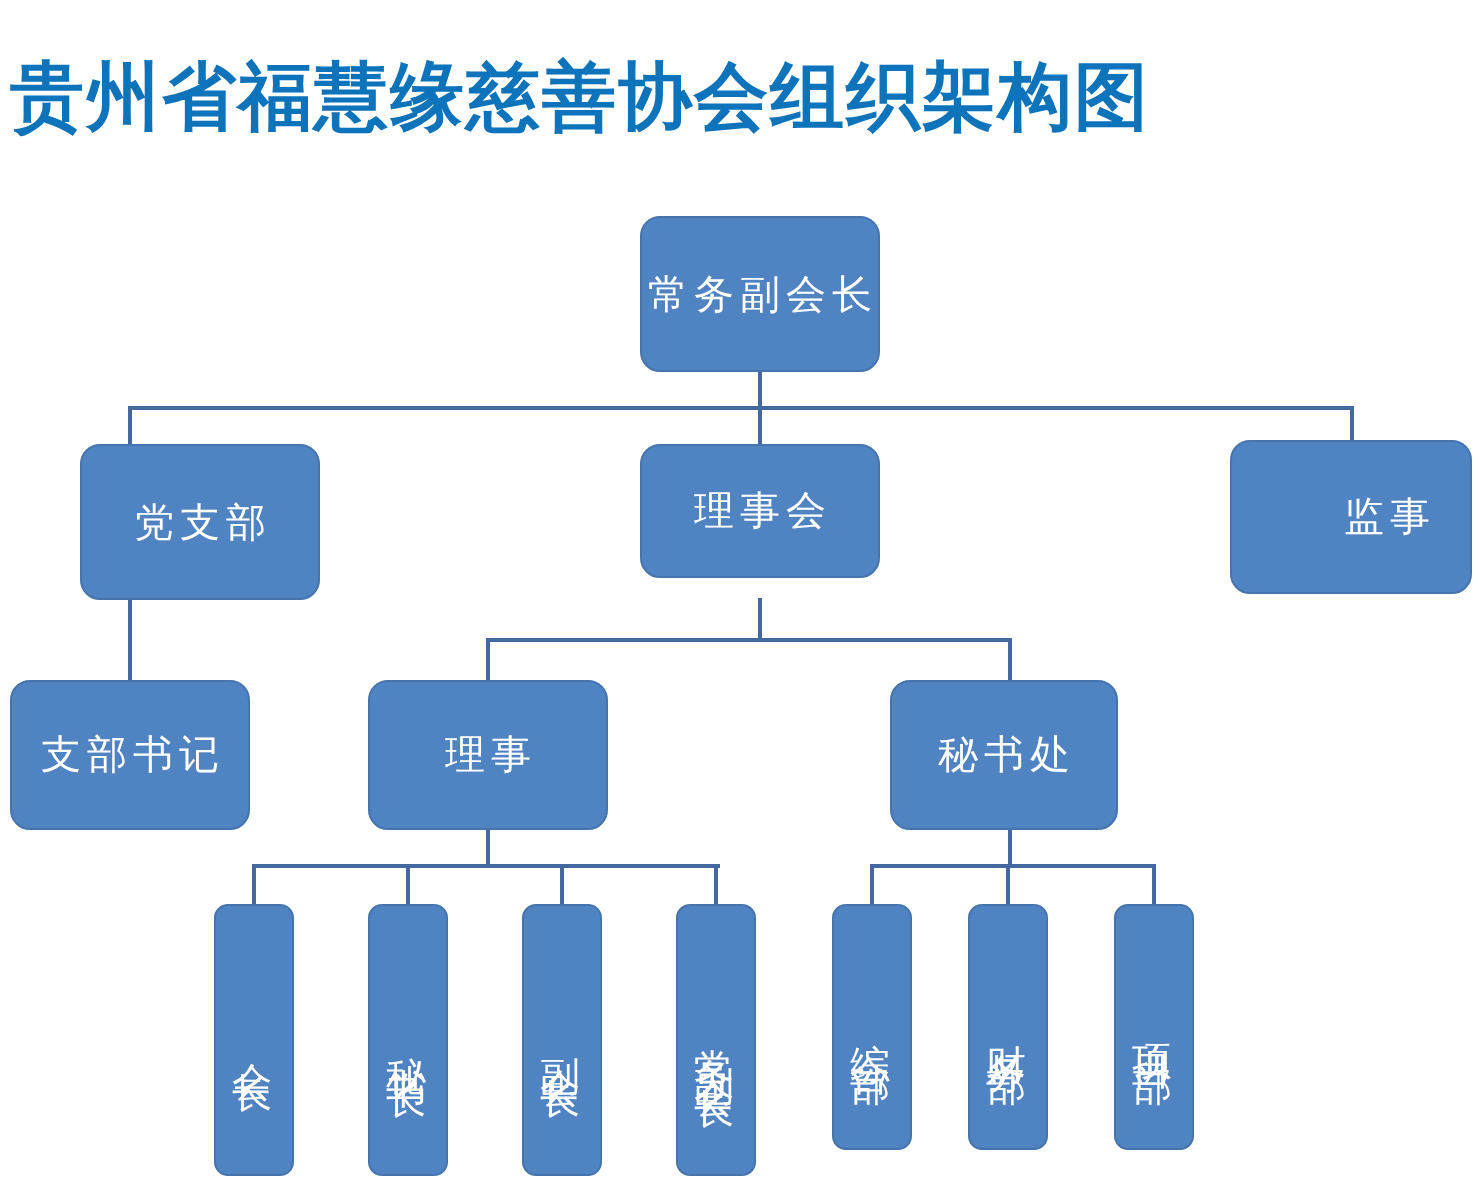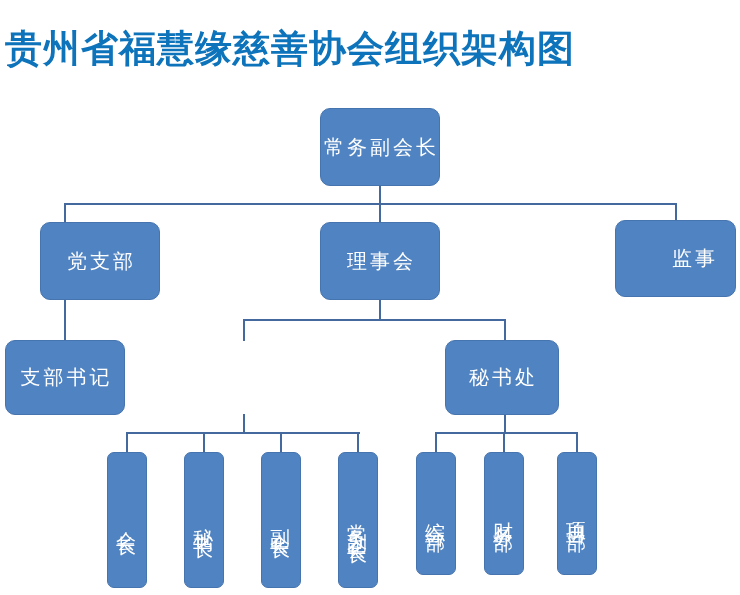--- a/index.html
+++ b/index.html
@@ -54,21 +54,21 @@
   .cline {
     position: absolute;
     background: var(--connector, #44699f);
   }
   .cline.h { height: 2px; }
   .cline.v { width: 2px; }
 
   
   #n-root        { left: 320px; top: 108px; width: 120px; height: 78px; }
   #n-party       { left:   0; top: 222px; width: 120px; height: 78px; margin-left: 40px; }
-  #n-council     { left: 320px; top: 222px; width: 120px; height: 78px; }
+  #n-council     { left: 320px; top: 222px; width: 120px; height: 67px; }
   #n-supervisor  { left: 615px; top: 220px; width: 121px; height: 77px; padding-left: 36px; }
   #n-branchsec   { left:   5px; top: 340px; width: 120px; height: 75px; text-align: right; }
   #n-director    { left: 184px; top: 340px; width: 120px; height: 75px; }
   #n-secretariat { left: 445px; top: 340px; width: 114px; height: 75px; }
   #n-president   { left: 107px; top: 452px; width: 40px;  height: 136px; }
   #n-secgen      { left: 184px; top: 452px; width: 40px;  height: 136px; }
   #n-vicepres    { left: 261px; top: 452px; width: 40px;  height: 136px; }
   #n-execvp      { left: 338px; top: 452px; width: 40px;  height: 136px; }
   #n-general     { left: 416px; top: 452px; width: 40px;  height: 123px; }
   #n-finance     { left: 484px; top: 452px; width: 40px;  height: 123px; }
@@ -107,20 +107,21 @@
   <div class="cline v" style="left:503px; top:433px; height:20px;"></div>
   <div class="cline v" style="left:576px; top:433px; height:20px;"></div>
 
   <div class="node" id="n-root">常务副会长</div>
 
   <div class="node" id="n-party">党支部</div>
   <div class="node" id="n-council">理事会</div>
   <div class="node" id="n-supervisor">监事</div>
 
   <div class="node" id="n-branchsec">支部书记</div>
+  <div class="node" id="n-director">理事</div>
   <div class="node" id="n-secretariat">秘书处</div>
 
   <div class="node v" id="n-president">会长</div>
   <div class="node v" id="n-secgen">秘书长</div>
   <div class="node v" id="n-vicepres">副会长</div>
   <div class="node v" id="n-execvp">常务副会长</div>
 
   <div class="node v" id="n-general">综合部</div>
   <div class="node v" id="n-finance">财务部</div>
   <div class="node v" id="n-project">项目部</div>

